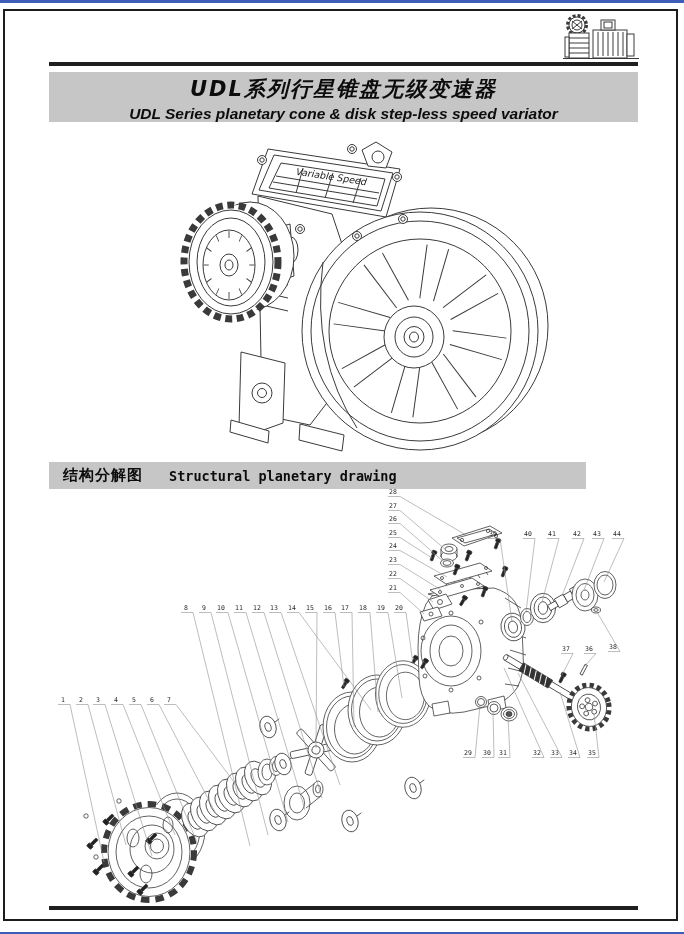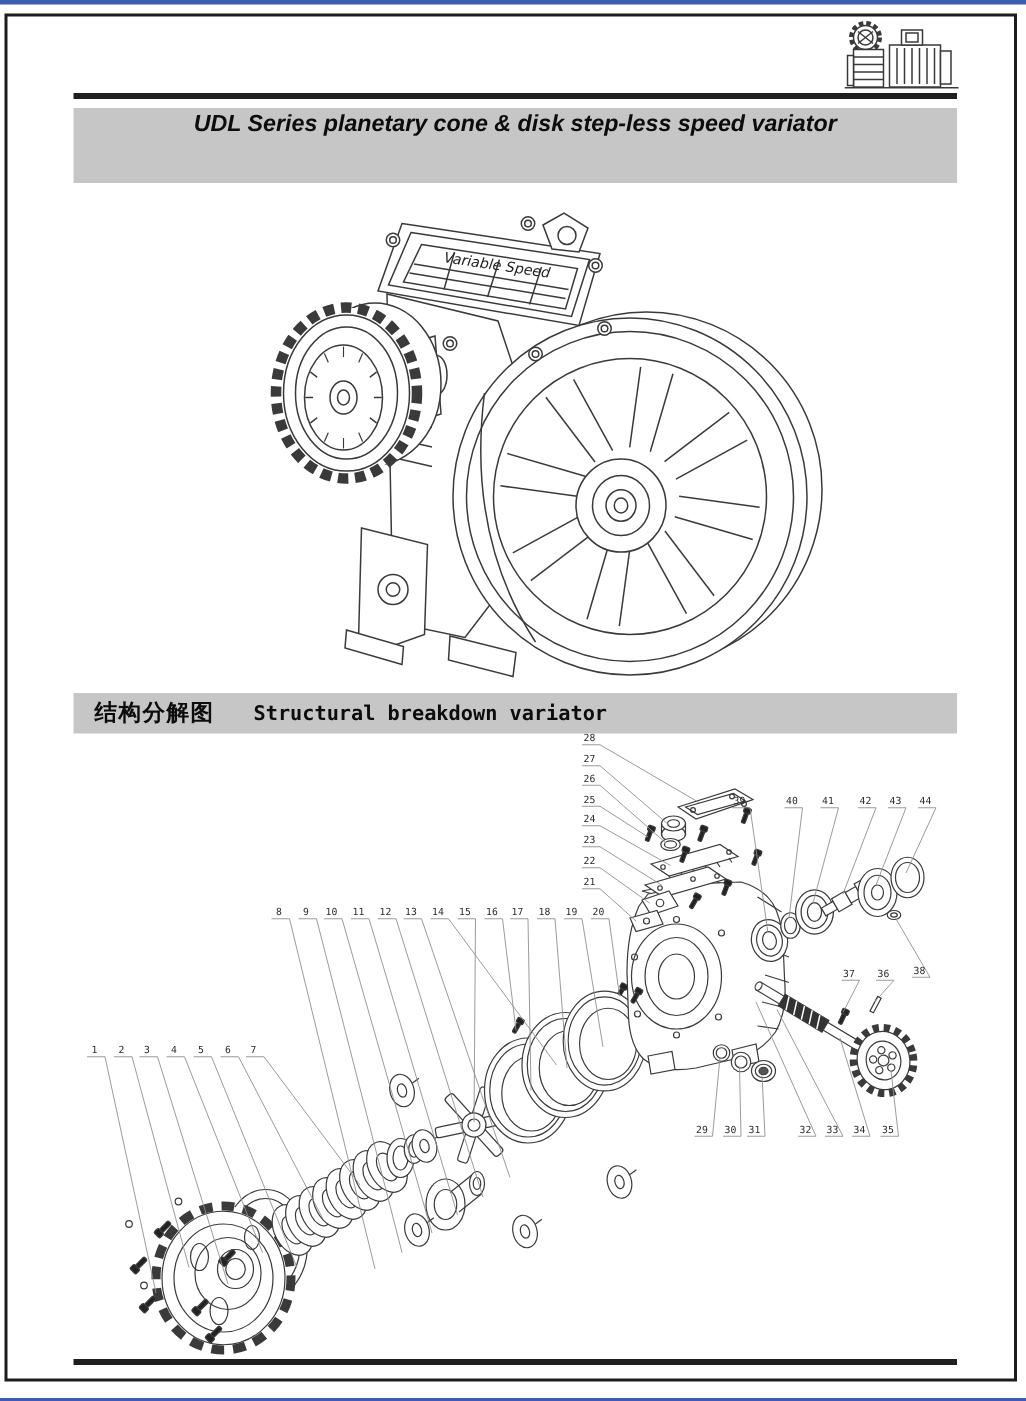--- a/index.html
+++ b/index.html
@@ -9,21 +9,21 @@
   .edge-bottom{position:absolute;left:0;bottom:0;width:684px;height:2px;background:var(--edge,#3d5cb8);}
   .pageborder{position:absolute;left:3px;top:9px;width:675px;height:912px;border:2px solid #1c1c1c;box-sizing:border-box;}
   .rule{position:absolute;left:49px;width:589px;height:4px;background:var(--rule,#1f1f1f);}
   .rule.top{top:62px;}
   .rule.bottom{top:906px;}
   .titlebar{position:absolute;left:49px;top:72px;width:589px;height:50px;background:var(--bar,#c6c6c6);
             text-align:center;color:#0c0c0c;}
   .title-cn{font-size:21px;font-weight:bold;font-style:italic;letter-spacing:2px;margin-top:3px;}
   .title-en{font-size:15.5px;font-weight:bold;font-style:italic;margin-top:2px;
             font-family:Liberation Sans, sans-serif;}
-  .sectionbar{position:absolute;left:49px;top:462px;width:589px;height:27px;background:var(--bar,#c6c6c6);
+  .sectionbar{position:absolute;left:49px;top:462px;width:537px;height:27px;background:var(--bar,#c6c6c6);
               display:flex;align-items:center;box-sizing:border-box;padding-left:14px;color:#0c0c0c;}
   .section-cn{font-size:15px;font-weight:bold;letter-spacing:1px;}
   .section-en{font-size:13.5px;font-weight:bold;margin-left:26px;
               font-family:"DejaVu Sans Mono","Liberation Mono",monospace;}
   svg{position:absolute;}
   .lineart{stroke:#3a3a3a;fill:none;}
   .pl{font-size:6.5px;fill:#2a2a2a;text-anchor:middle;font-family:"DejaVu Sans Mono","Liberation Mono",monospace;}
 </style>
 </head>
 <body>
@@ -56,20 +56,21 @@
       <rect x="38" y="8" width="14" height="10" fill="#fff"></rect>
       <rect x="41" y="10" width="8" height="6"></rect>
       <rect x="64" y="22" width="7" height="22" fill="#fff"></rect>
       <line x1="0" y1="46.5" x2="76" y2="46.5"></line>
     </g>
   </svg>
 
   <div class="rule top"></div>
 
   <div class="titlebar">
+    <div class="title-cn">UDL系列行星锥盘无级变速器</div>
     <div class="title-en">UDL Series planetary cone &amp; disk step-less speed variator</div>
   </div>
 
   <svg style="left:80px;top:138px" width="520" height="320" viewBox="80 138 520 320">
     <g class="lineart" stroke-width="1">
 
       <ellipse cx="431" cy="326" rx="117" ry="118"></ellipse>
 
       <g>
         <path d="M258,196 L332,214 L348,262 L352,370 L310,425 L262,415 Z" fill="#fff"></path>
@@ -201,21 +202,21 @@
         <circle cx="262" cy="393" r="10" fill="#fff"></circle>
           <circle cx="262" cy="393" r="4.5"></circle>
         <path d="M231,420 l38,11 l-1,12 l-38,-11 Z" fill="#fff"></path>
         <path d="M300,424 l44,11 l-2,16 l-43,-11 Z" fill="#fff"></path>
       </g>
     </g>
   </svg>
 
   <div class="sectionbar">
     <span class="section-cn">结构分解图</span>
-    <span class="section-en">Structural breakdown variator</span>
+    <span class="section-en">Structural planetary drawing</span>
   </div>
 
   <svg style="left:40px;top:488px" width="610" height="418" viewBox="40 488 610 418">
     <defs>
       <g id="boltB">
           <rect x="-1.3" y="-2" width="2.6" height="7" rx="0.8" fill="#222"></rect>
           <rect x="-2.4" y="-5.6" width="4.8" height="3.6" rx="1" fill="#222"></rect>
         </g>
       <g id="brg">
           <ellipse rx="12" ry="14" fill="#fff"></ellipse>

